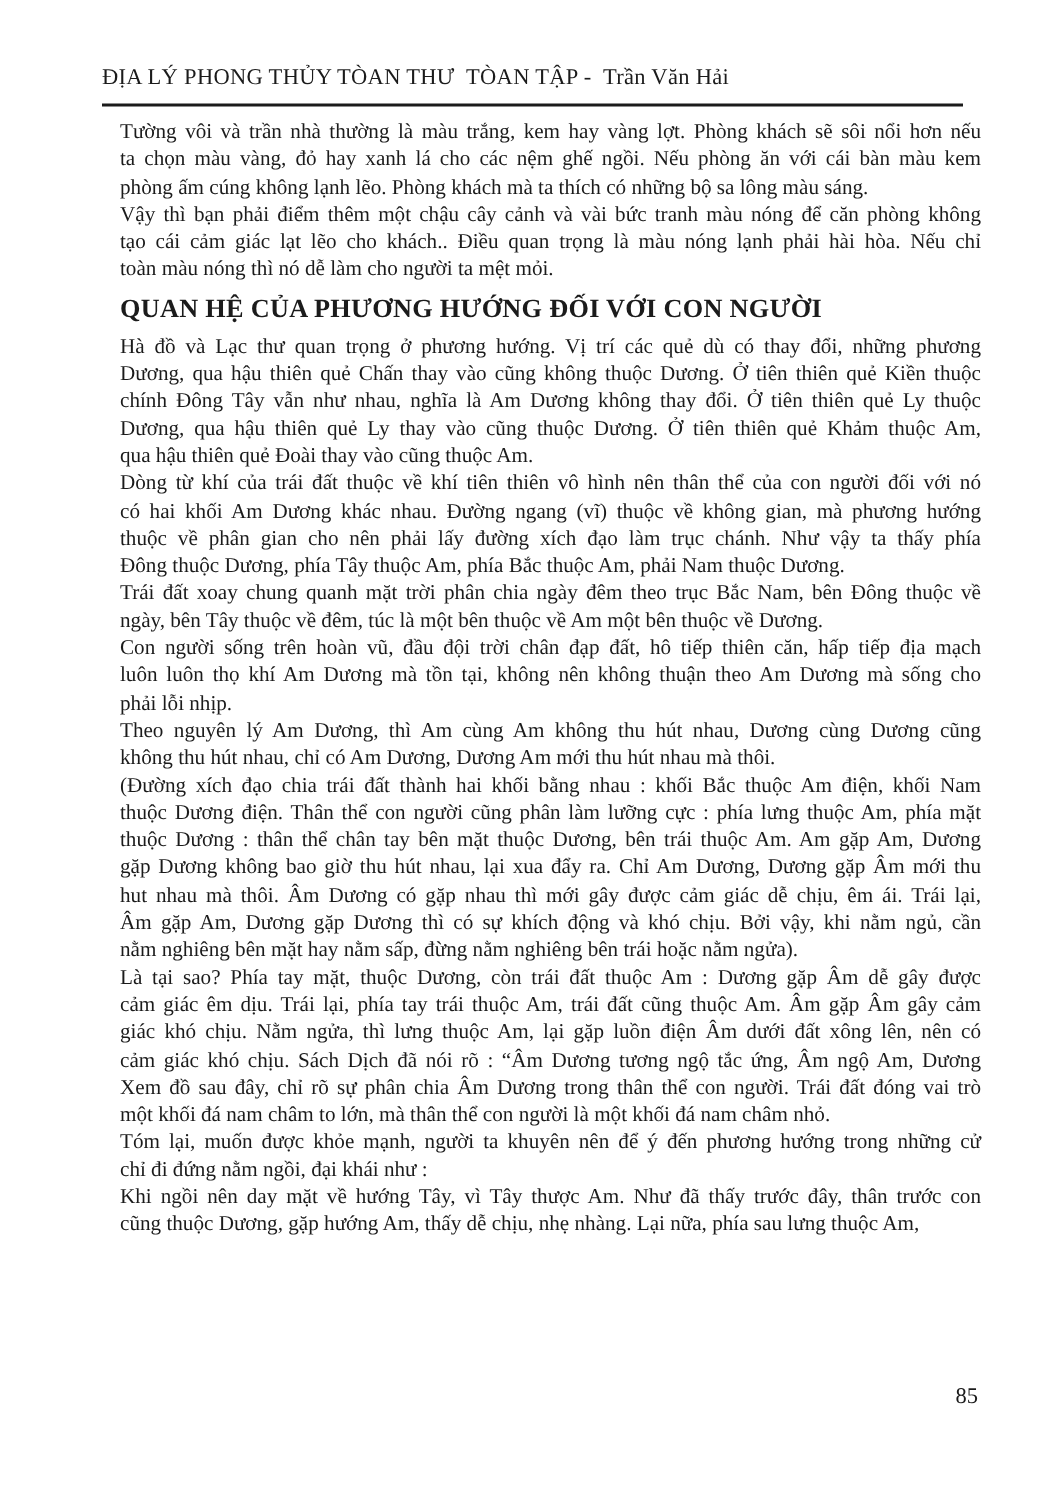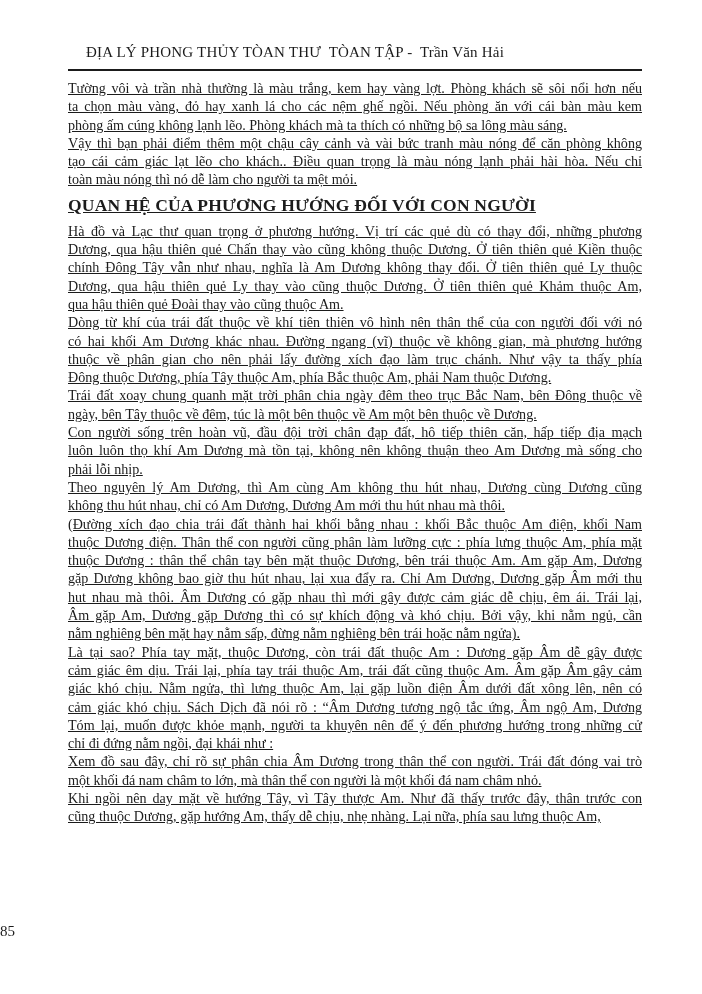--- a/index.html
+++ b/index.html
@@ -21,35 +21,33 @@
     position: absolute;
     top: 44px;
     left: 68px;
     right: 60px;
   }
   .header-title {
     font-size: 15px;
     line-height: 17px;
     white-space: pre-wrap;
     letter-spacing: 0.2px;
-    margin-left: 18px;
   }
   .header-rule {
     margin-top: 8px;
     height: 0;
     border-top: 2px solid #1b1b1b;
   }
   .body-text {
     position: absolute;
     top: 79px;
-    left: 68px;
+    left: 80px;
     width: 574px;
     font-size: 14.1px;
     line-height: 18.3px;
-    text-decoration: underline;
   }
   .para { margin: 0; }
   .line {
     text-align: justify;
     text-align-last: justify;
   }
   .line.last {
     text-align-last: left;
   }
   .section-heading {
@@ -57,21 +55,21 @@
     font-size: 17.5px;
     line-height: 24px;
     font-weight: bold;
     letter-spacing: 0.2px;
   }
   .page-number {
     position: absolute;
     top: 922px;
     left: 0;
     width: 652px;
-    text-align: left;
+    text-align: right;
     font-size: 15px;
     line-height: 18px;
   }
 </style>
 </head>
 <body>
 
 <div class="page">
 
   <div class="header">
@@ -131,26 +129,26 @@
           <div class="line">Âm gặp Am, Dương gặp Dương thì có sự khích động và khó chịu. Bởi vậy, khi nằm ngủ, cần</div>
           <div class="line last">nằm nghiêng bên mặt hay nằm sấp, đừng nằm nghiêng bên trái hoặc nằm ngửa).</div>
         </div>
         <div class="para">
           <div class="line">Là tại sao? Phía tay mặt, thuộc Dương, còn trái đất thuộc Am : Dương gặp Âm dễ gây được</div>
           <div class="line">cảm giác êm dịu. Trái lại, phía tay trái thuộc Am, trái đất cũng thuộc Am. Âm gặp Âm gây cảm</div>
           <div class="line">giác khó chịu. Nằm ngửa, thì lưng thuộc Am, lại gặp luồn điện Âm dưới đất xông lên, nên có</div>
           <div class="line">cảm giác khó chịu. Sách Dịch đã nói rõ : “Âm Dương tương ngộ tắc ứng, Âm ngộ Am, Dương</div>
         </div>
         <div class="para">
+          <div class="line">Xem đồ sau đây, chỉ rõ sự phân chia Âm Dương trong thân thể con người. Trái đất đóng vai trò</div>
+          <div class="line last">một khối đá nam châm to lớn, mà thân thể con người là một khối đá nam châm nhỏ.</div>
+        </div>
+        <div class="para">
           <div class="line">Tóm lại, muốn được khỏe mạnh, người ta khuyên nên để ý đến phương hướng trong những cử</div>
           <div class="line last">chỉ đi đứng nằm ngồi, đại khái như :</div>
-        </div>
-        <div class="para">
-          <div class="line">Xem đồ sau đây, chỉ rõ sự phân chia Âm Dương trong thân thể con người. Trái đất đóng vai trò</div>
-          <div class="line last">một khối đá nam châm to lớn, mà thân thể con người là một khối đá nam châm nhỏ.</div>
         </div>
         <div class="para">
           <div class="line">Khi ngồi nên day mặt về hướng Tây, vì Tây thược Am. Như đã thấy trước đây, thân trước con</div>
           <div class="line last">cũng thuộc Dương, gặp hướng Am, thấy dễ chịu, nhẹ nhàng. Lại nữa, phía sau lưng thuộc Am,</div>
         </div>
       </div>
   </div>
 
   <div class="page-number">85</div>
 

